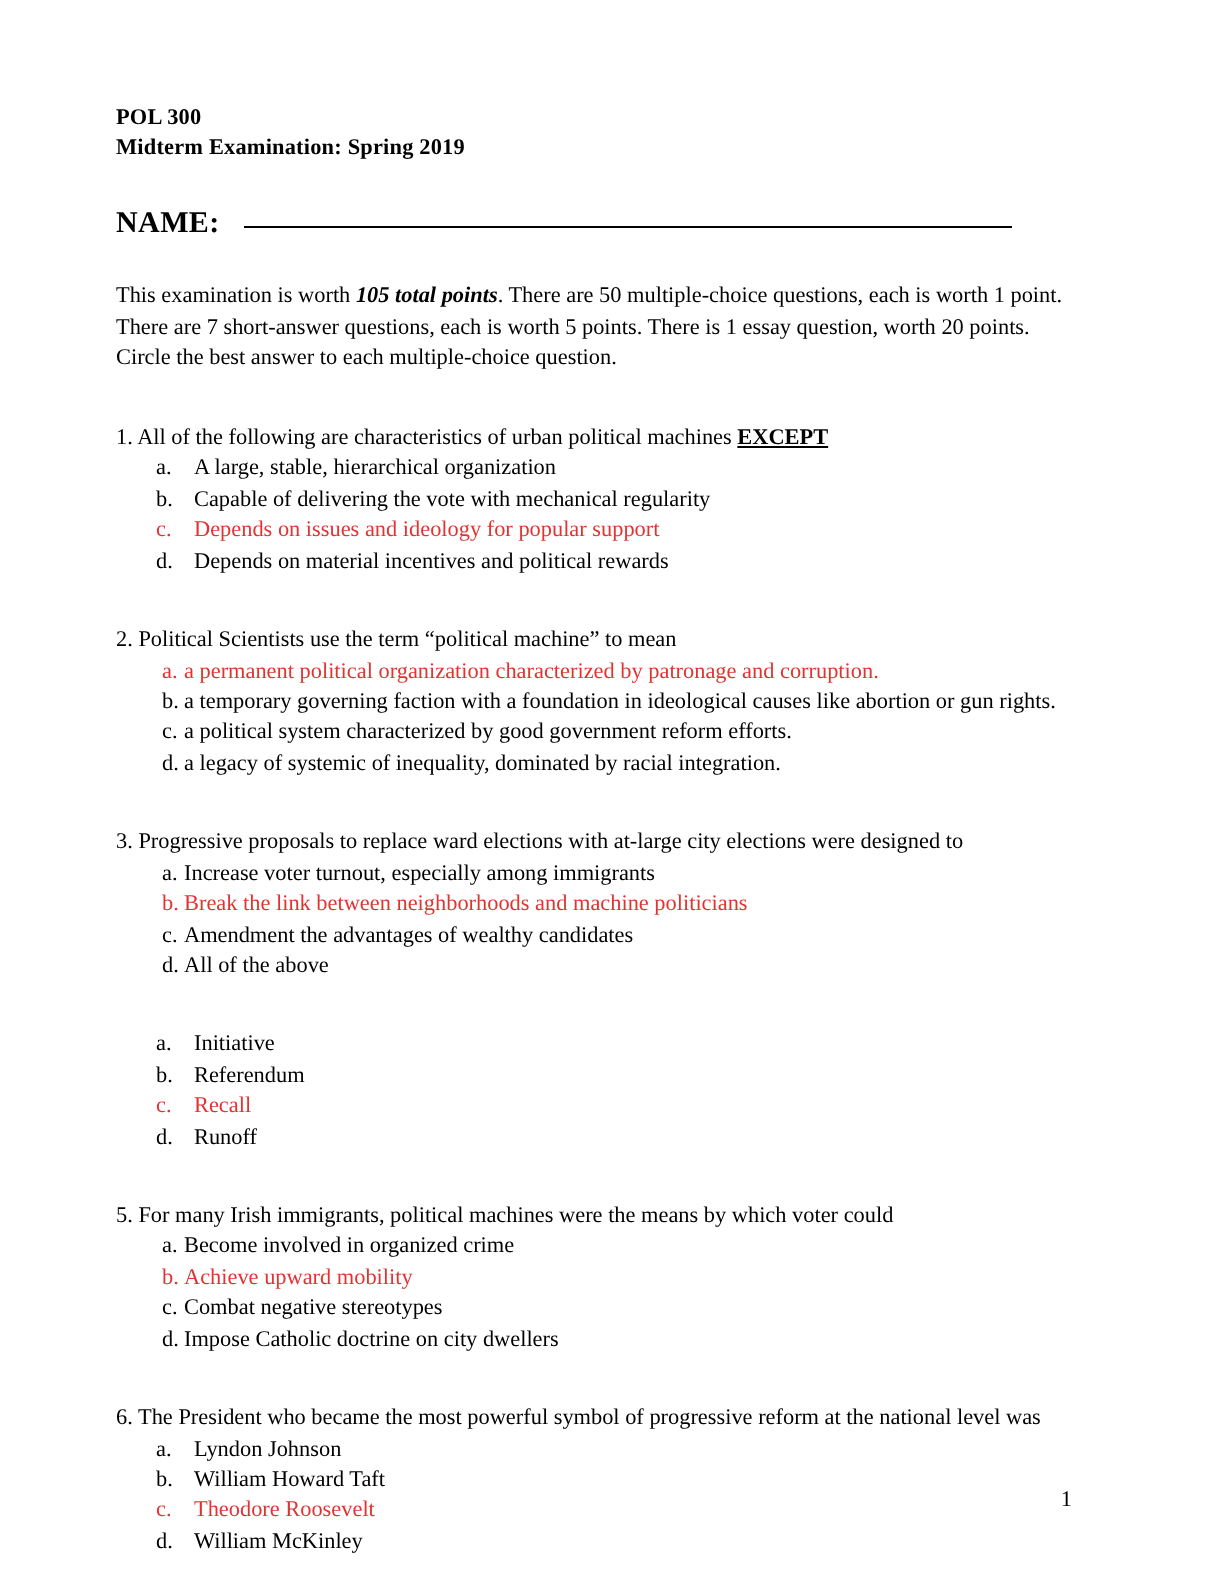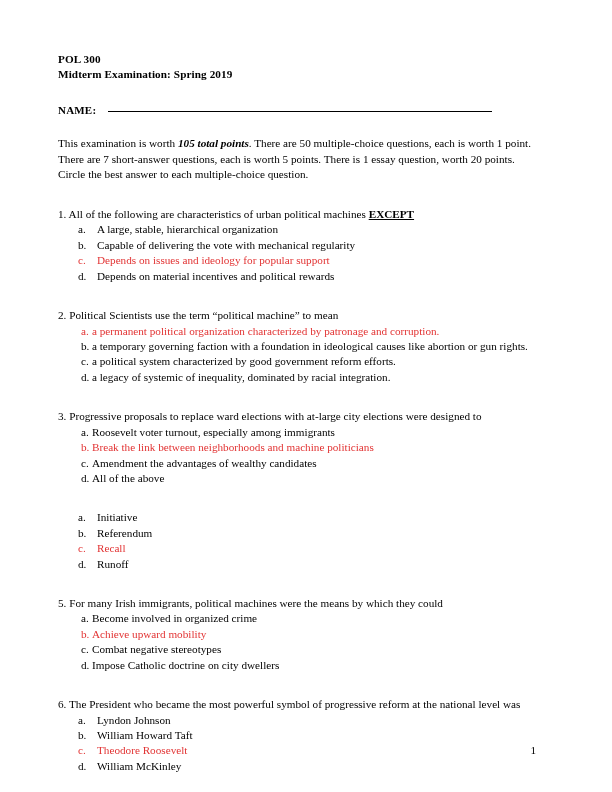--- a/index.html
+++ b/index.html
@@ -24,21 +24,21 @@
     padding: 52px 44px 40px 58px;
   }
   .hdr-line {
     font-size: 11.2px;
     font-weight: bold;
     line-height: 14.6px;
     letter-spacing: 0.1px;
   }
   .name-row {
     margin-top: 23px;
-    font-size: 11px;
+    font-size: 15px;
     font-weight: bold;
     display: flex;
     align-items: baseline;
   }
   .name-label { letter-spacing: 0.2px; }
   .name-rule {
     display: inline-block;
     width: 384px;
     margin-left: 12px;
     border-bottom: 1.1px solid #000;
@@ -152,21 +152,21 @@
             <span class="ltr">d.</span>
             <span class="txt">a legacy of systemic of inequality, dominated by racial integration.</span>
           </li>
         </ul>
       </div>
       <div class="q-block">
         <div class="q-stem"><span>3.</span> <span>Progressive proposals to replace ward elections with at-large city elections were designed to</span></div>
         <ul class="opts">
           <li class="opt tight">
             <span class="ltr">a.</span>
-            <span class="txt">Roosevelt voter turnout, especially among immigrants</span>
+            <span class="txt">Increase voter turnout, especially among immigrants</span>
           </li>
           <li class="opt tight">
             <span class="ltr answer">b.</span>
             <span class="txt answer">Break the link between neighborhoods and machine politicians</span>
           </li>
           <li class="opt tight">
             <span class="ltr">c.</span>
             <span class="txt">Amendment the advantages of wealthy candidates</span>
           </li>
           <li class="opt tight">
@@ -189,21 +189,21 @@
             <span class="ltr answer">c.</span>
             <span class="txt answer">Recall</span>
           </li>
           <li class="opt">
             <span class="ltr">d.</span>
             <span class="txt">Runoff</span>
           </li>
         </ul>
       </div>
       <div class="q-block">
-        <div class="q-stem"><span>5.</span> <span>For many Irish immigrants, political machines were the means by which they could</span></div>
+        <div class="q-stem"><span>5.</span> <span>For many Irish immigrants, political machines were the means by which voter could</span></div>
         <ul class="opts">
           <li class="opt tight">
             <span class="ltr">a.</span>
             <span class="txt">Become involved in organized crime</span>
           </li>
           <li class="opt tight">
             <span class="ltr answer">b.</span>
             <span class="txt answer">Achieve upward mobility</span>
           </li>
           <li class="opt tight">

